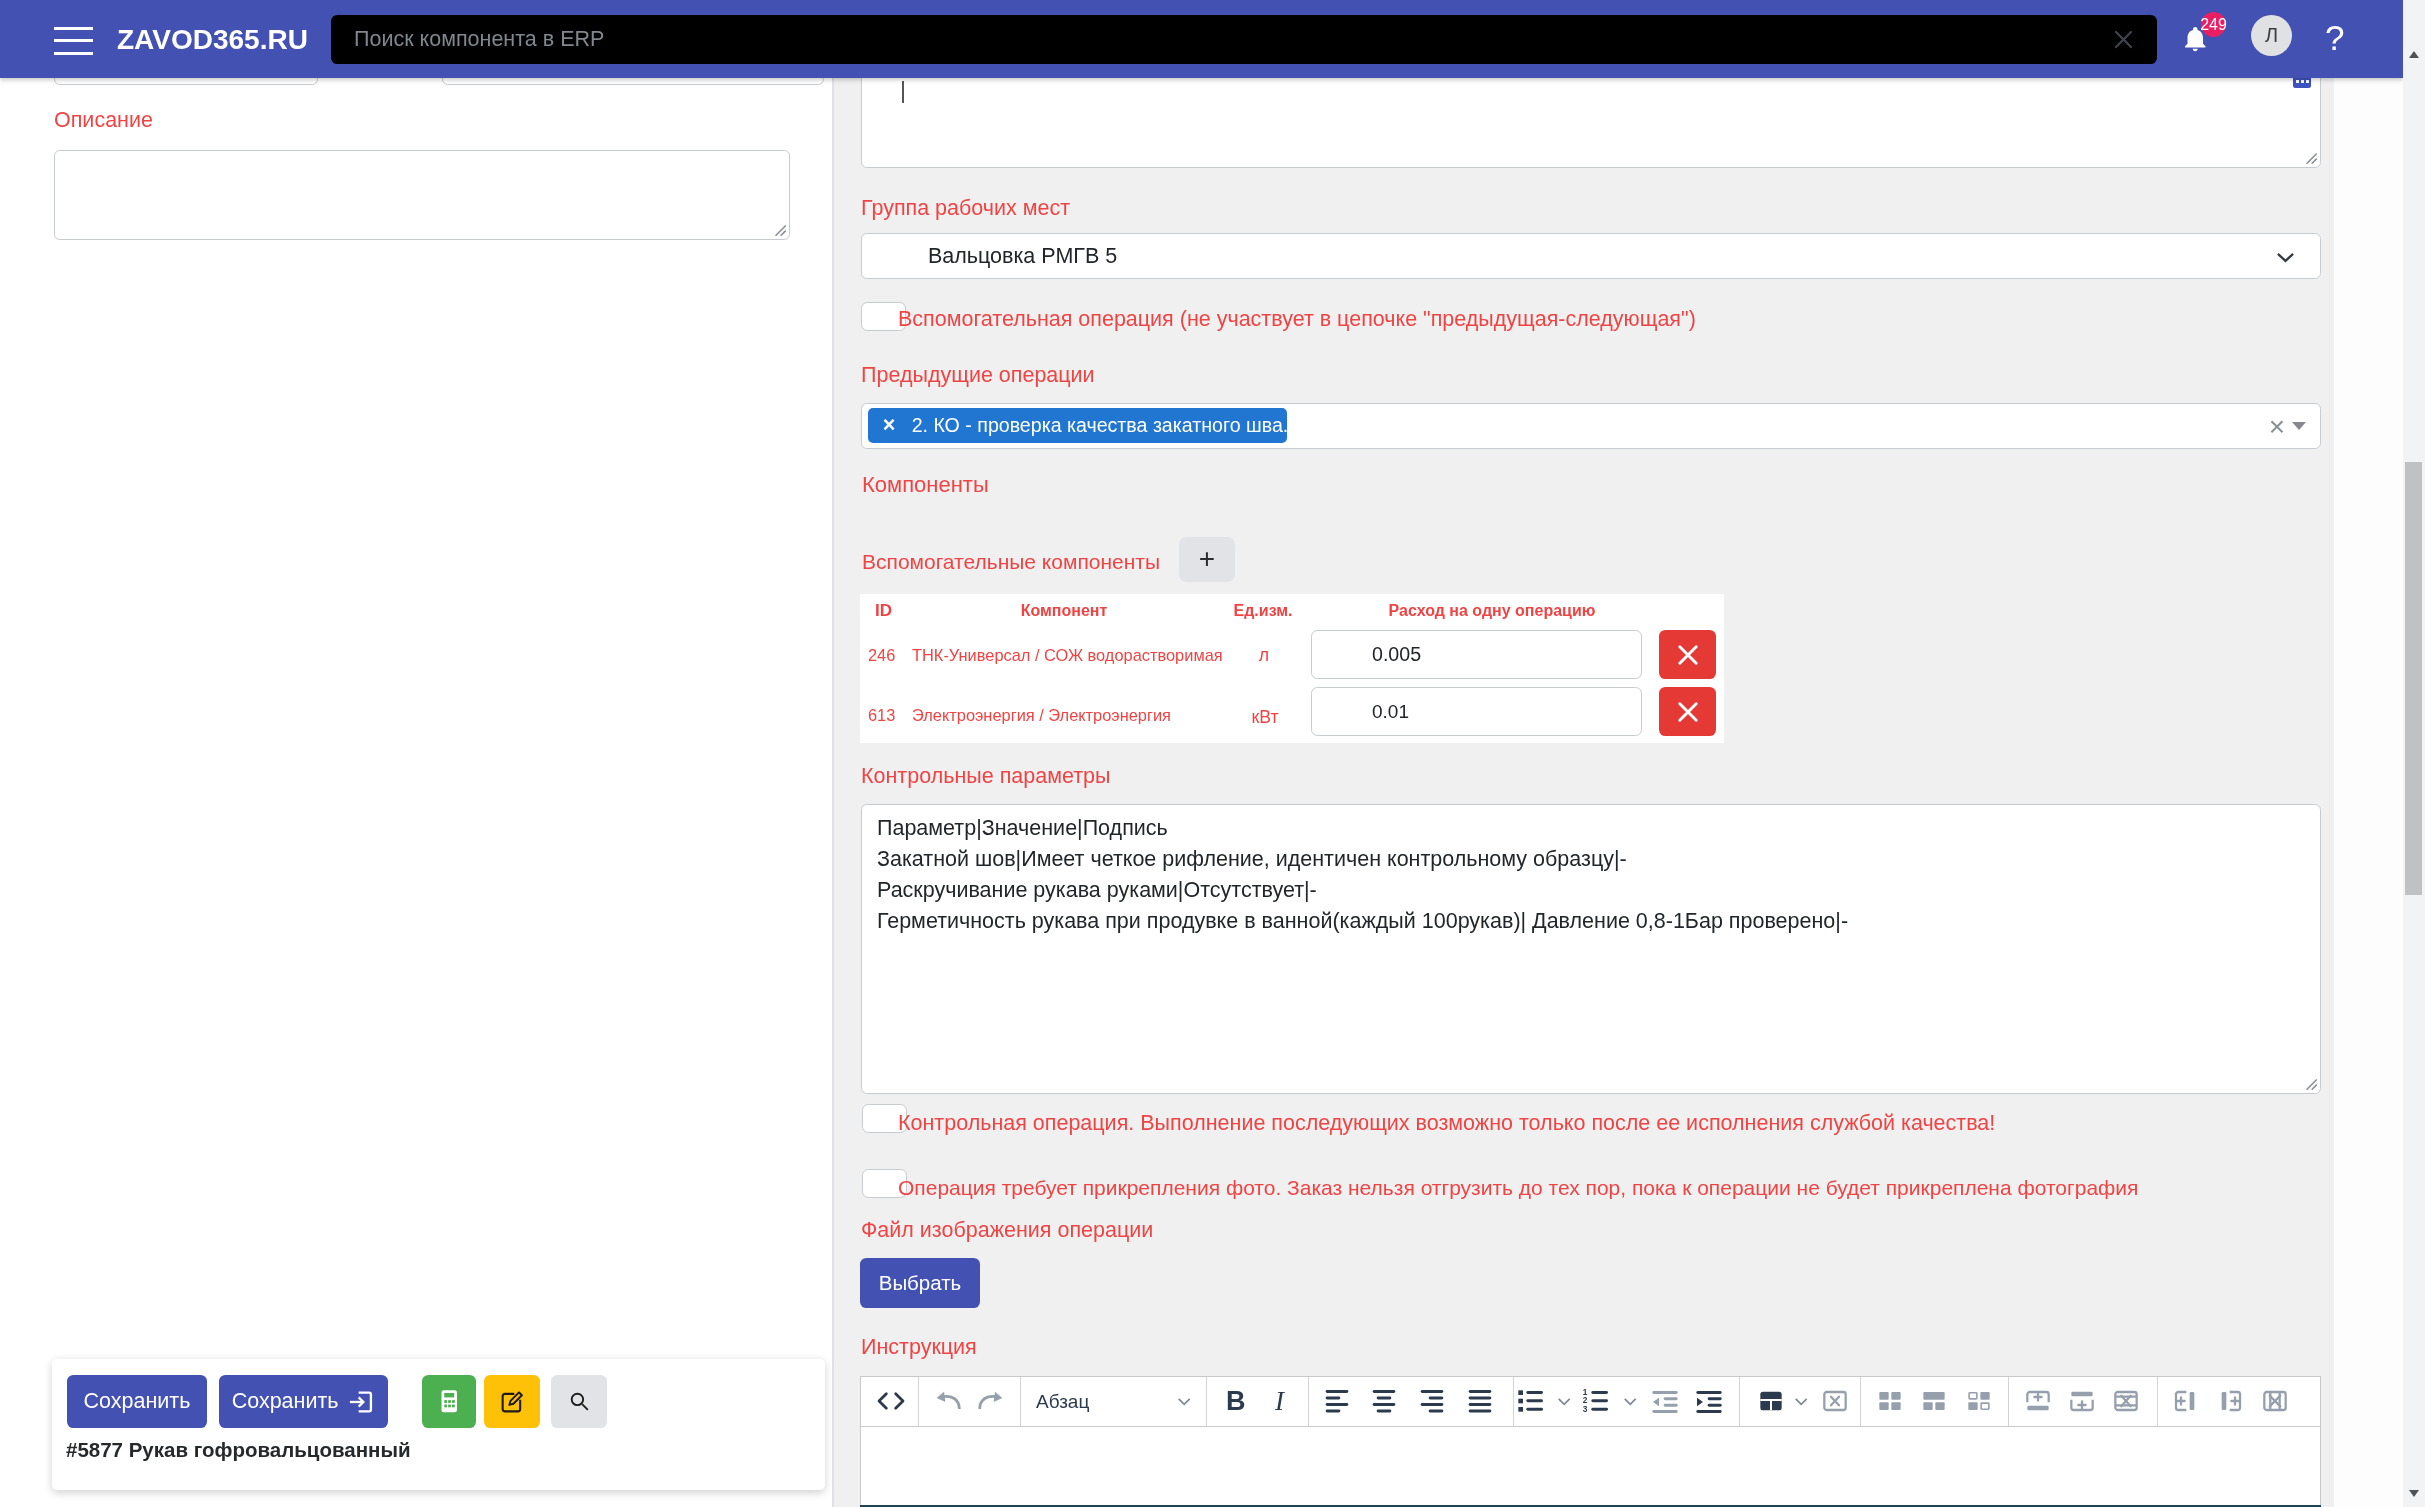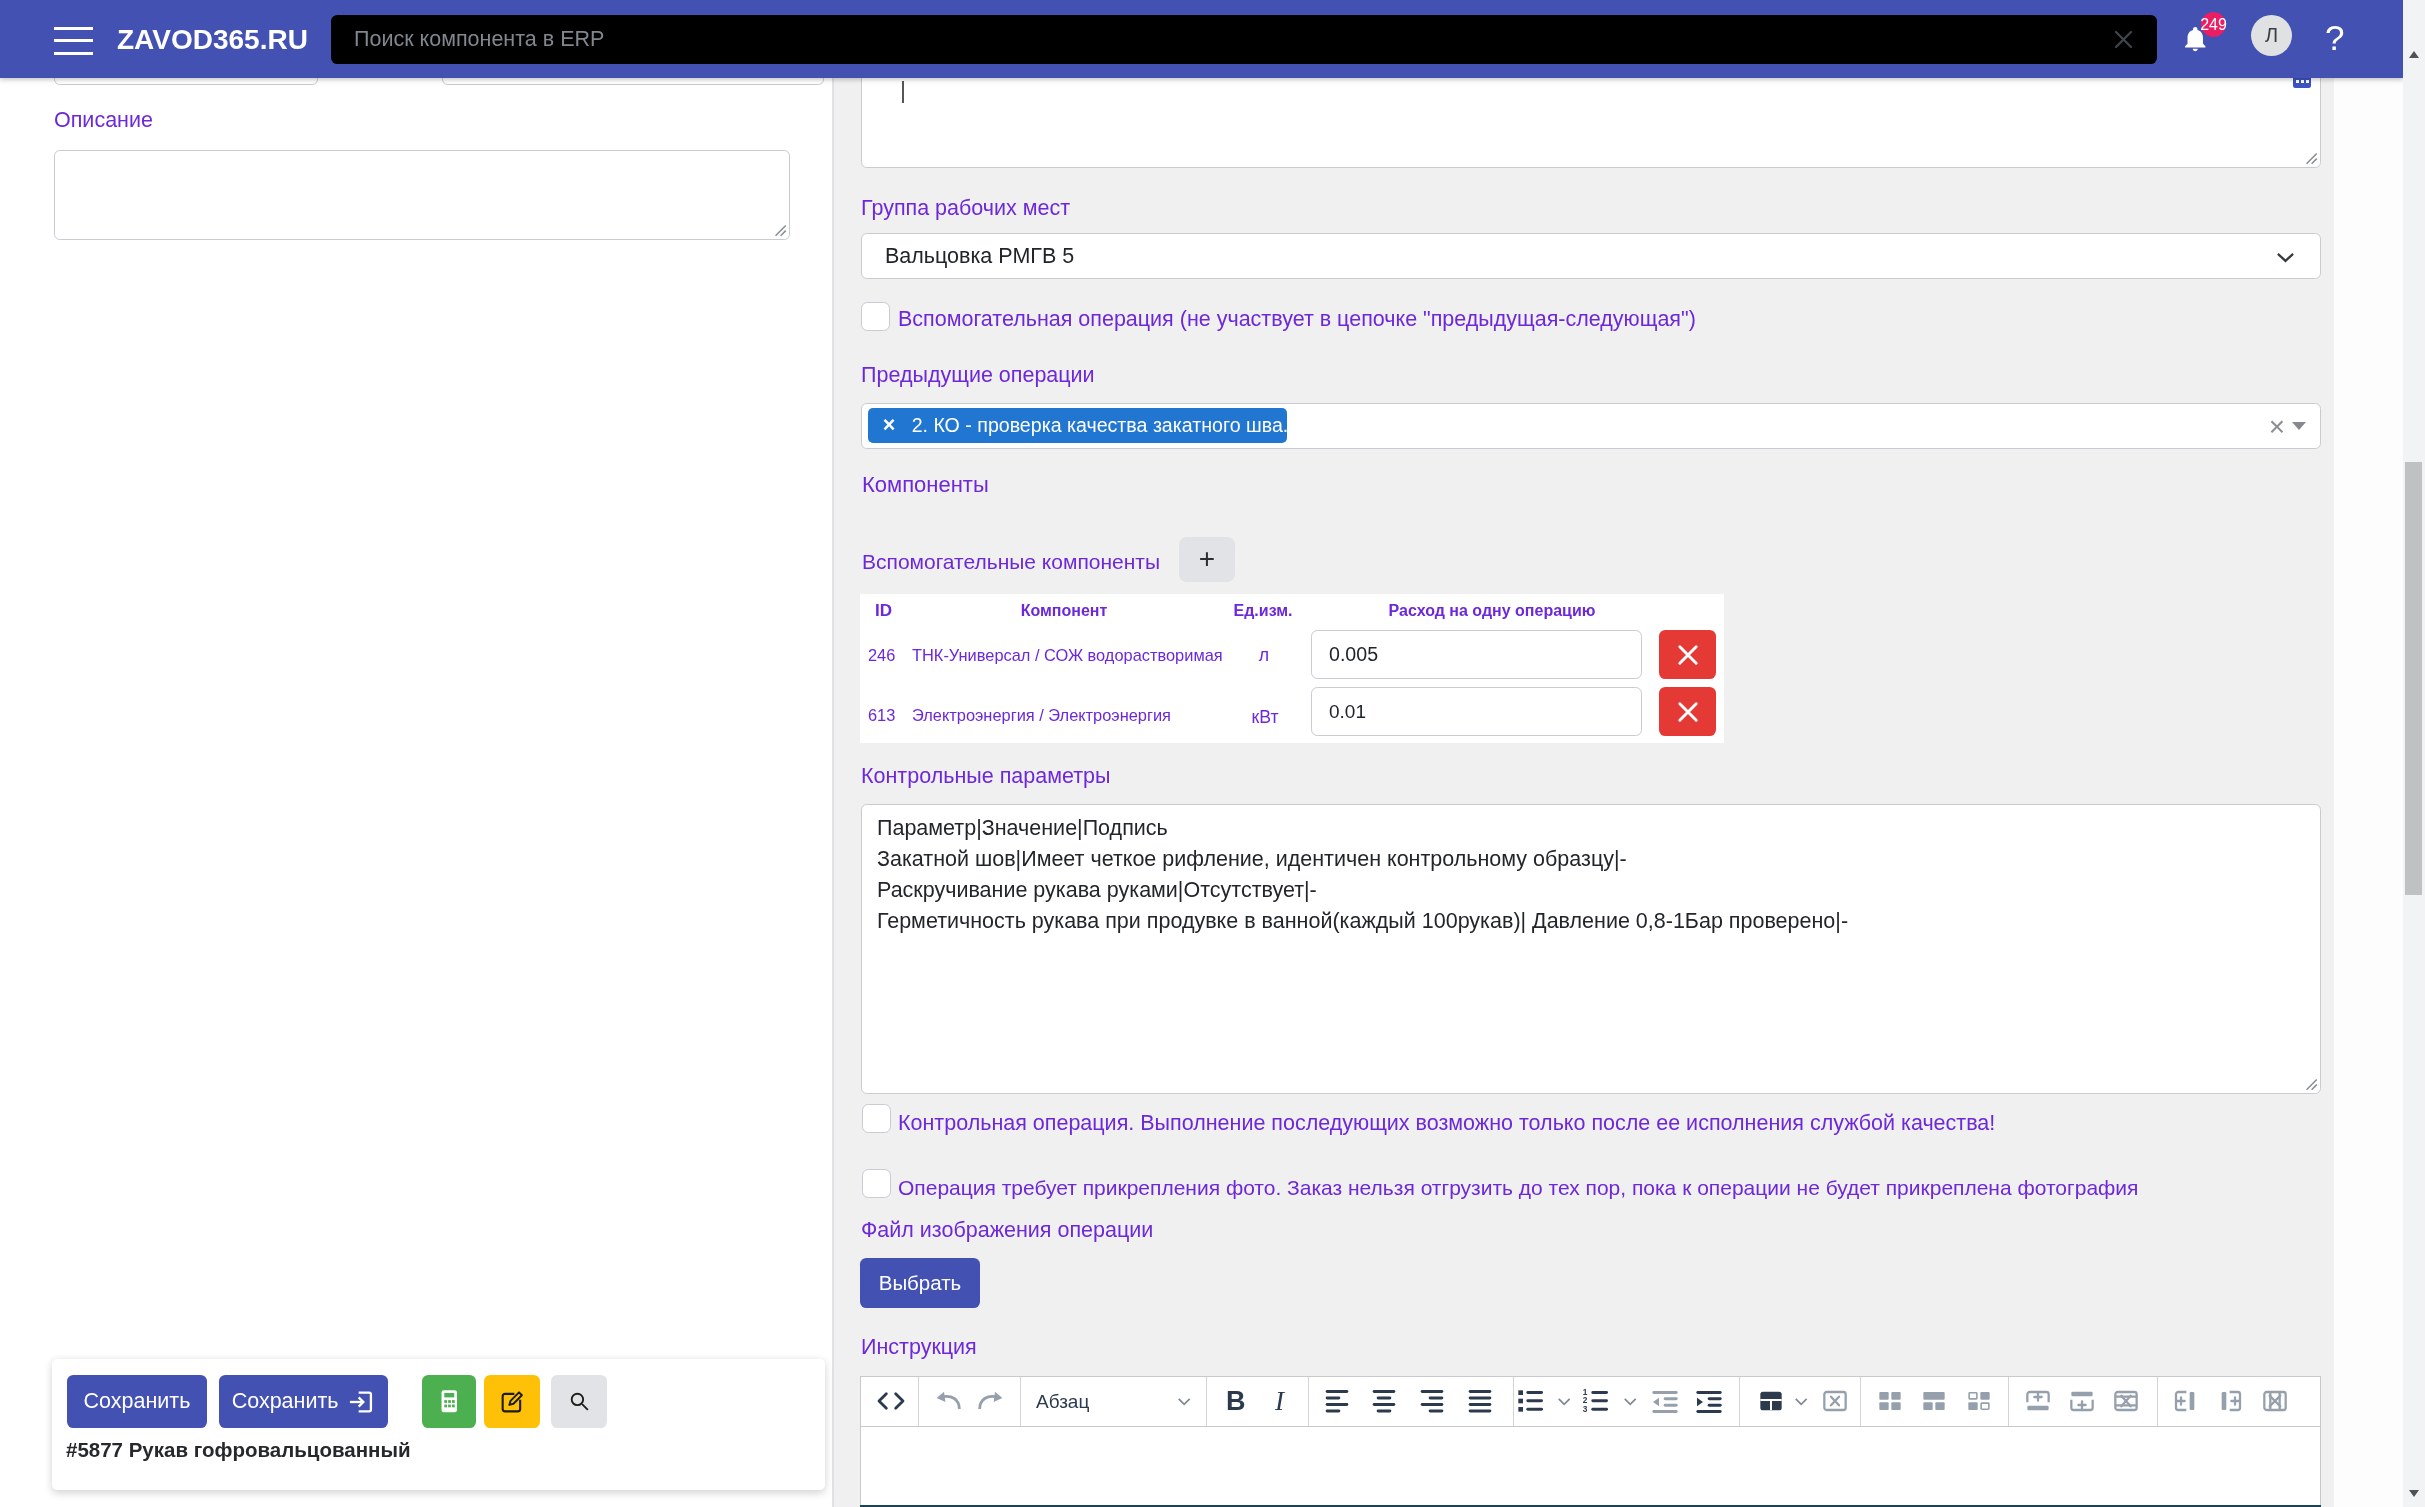--- a/index.html
+++ b/index.html
@@ -1,21 +1,21 @@
 <!DOCTYPE html>
 <html lang="ru" style="font-size:10px"><head>
 <meta charset="utf-8">
 <title>ERP</title>
 <style>
   * { box-sizing: border-box; margin:0; padding:0; }
   html,body { width:2426px; height:1508px; overflow:hidden; }
   body { font-family:"Liberation Sans", sans-serif; background:#ffffff; position:relative; color:#212529; }
   .abs { position:absolute; }
-  .lbl { position:absolute; font-size:21.5px; line-height:21.5px; color:#6d28d9; white-space:nowrap; }
-  .box { position:absolute; background:#fff; border:1.3px solid #c8ccd1; border-radius:5.7px; }
+  .lbl { position:absolute; font-size:21.5px; line-height:21.5px; color:#ef4444; white-space:nowrap; }
+  .box { position:absolute; background:#fff; border:1.3px solid #c8ccd1; border-radius:5.7px;padding-left:43px; }
   .flexc { display:flex; align-items:center; }
   .grip { position:absolute; right:1.9px; bottom:1.9px; width:14px; height:14px; }
 </style>
 </head>
 <body>
 
 <div class="abs" style="left:834px; top:0; width:1500px; height:1508px; background:#f0f0f1;"></div>
 <div class="abs" style="left:832px; top:0; width:1.9px; height:1508px; background:#dfe1e4;"></div>
 <div class="abs" style="left:2334px; top:0; width:69px; height:1508px; background:#fdfdfd;"></div>
 

